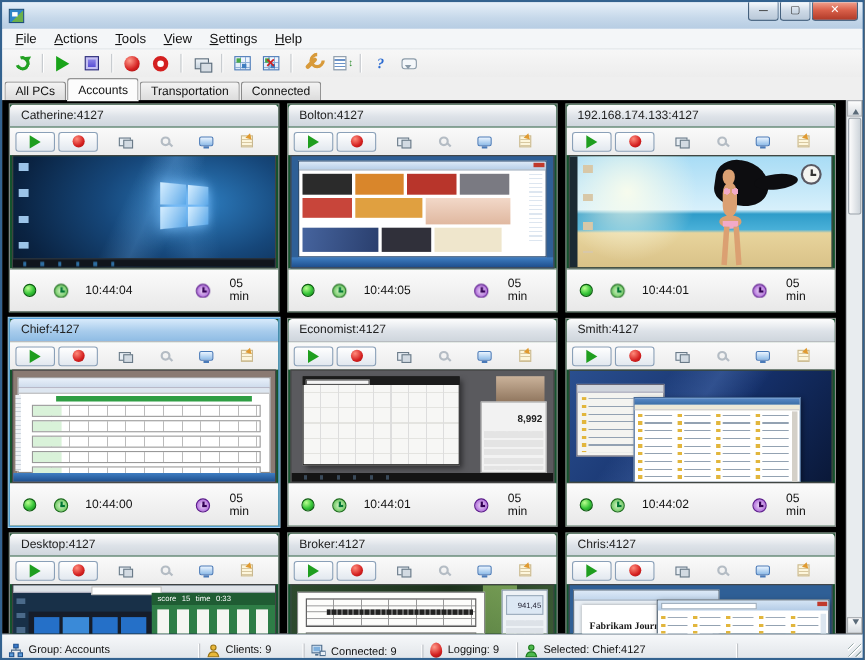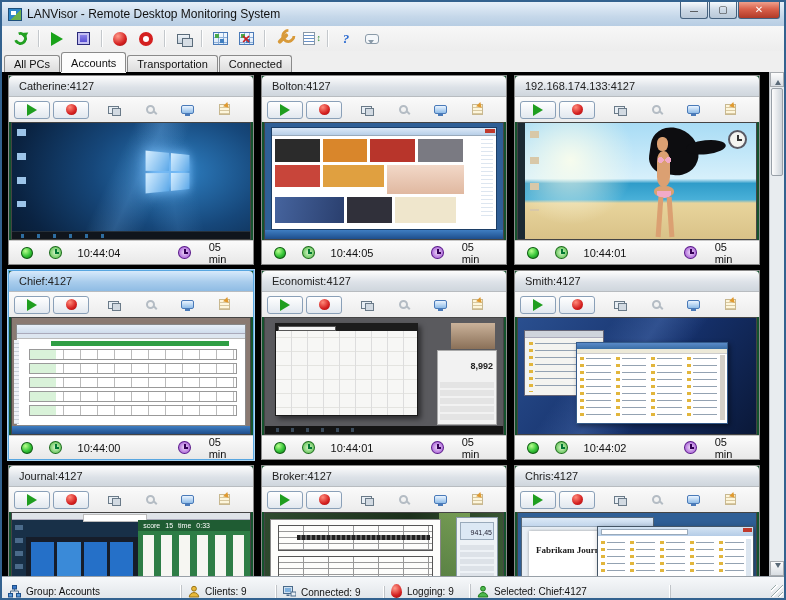--- a/index.html
+++ b/index.html
@@ -62,21 +62,21 @@
 .pi-rec{width:11px;height:11px;border-radius:50%;background:radial-gradient(circle at 35% 30%,#ff8a7a,#d42020 60%,#9f1010)}
 .pi-comp{width:11px;height:8px;border:1px solid #6a7a88;background:#e8eef4;position:relative}
 .pi-comp::after{content:'';position:absolute;right:-3px;bottom:-3px;width:7px;height:6px;border:1px solid #6a7a88;background:#d2dae2}
 .pi-mag{width:9px;height:9px;border:2px solid #b4bcc4;border-radius:50%;position:relative}
 .pi-mag::after{content:'';position:absolute;right:-3px;bottom:-3px;width:2px;height:5px;background:#b4bcc4;transform:rotate(-45deg)}
 .pi-mon{width:13px;height:9px;border:1px solid #4a7ab8;border-radius:2px;background:linear-gradient(#eaf4ff,#8fbce8);position:relative}
 .pi-mon::after{content:'';position:absolute;left:3px;bottom:-3px;width:5px;height:2px;background:#4a7ab8}
 .pi-note{width:11px;height:11px;background:#fdf6dc;border:1px solid #c8b890;position:relative;background-image:repeating-linear-gradient(#0000 0 2px,#d8c8a0 2px 3px)}
 .pi-note::after{content:'';position:absolute;right:-2px;top:-2px;border:3px solid transparent;border-top:5px solid #e09a30;transform:rotate(-45deg)}
 .thumb{position:relative;flex:1 1 auto;margin:0 2px;overflow:hidden;border:1px solid #444;background:#000}
-.ps{height:24px;flex:0 0 auto;background:linear-gradient(#fbfbfb,#e8e8e8);border-top:1px solid #c8c8c8;display:flex;align-items:center;padding:0 12px;gap:16px}
+.ps{height:39px;flex:0 0 auto;background:linear-gradient(#fbfbfb,#e8e8e8);border-top:1px solid #c8c8c8;display:flex;align-items:center;padding:0 12px;gap:16px}
 .dot{width:12px;height:12px;border-radius:50%;background:radial-gradient(circle at 35% 30%,#b9ff8e,#35c438 55%,#157a18);border:1px solid #0d5c10}
 .clk{width:13px;height:13px;border-radius:50%;position:relative;border:1px solid #1c6b1c;background:radial-gradient(#dcf6cc,#46b83c)}
 .clk::before{content:'';position:absolute;left:5px;top:2px;width:2px;height:5px;background:#073}
 .clk::after{content:'';position:absolute;left:5px;top:5px;width:4px;height:2px;background:#073}
 .clk.v{border-color:#5a1a8a;background:radial-gradient(#eedcf8,#9a46d0)}
 .clk.v::before,.clk.v::after{background:#305}
 .ptime{font-size:11px;color:#111}
 .pdur{font-size:11px;color:#111;margin-left:2px}
 .gap1{width:26px}
 
@@ -212,28 +212,35 @@
 .t9 .cols{position:absolute;left:3px;right:9px;top:13px;bottom:3px;display:flex;gap:5px}
 .t9 .sb3{position:absolute;right:2px;top:12px;bottom:3px;width:5px;background:#dce6f0}
 </style>
 </head>
 <body>
 
 <div class="window">
 
   <div class="titlebar">
     <span class="appicon"></span>
-    <span class="title">LANVisor - Remote Desktop Monitoring System</span>
     <span class="caps">
       <span class="cap min"></span>
       <span class="cap max"></span>
       <span class="cap close"></span>
     </span>
   </div>
 
+  <div class="menubar">
+    <span class="mitem">File</span>
+    <span class="mitem">Actions</span>
+    <span class="mitem">Tools</span>
+    <span class="mitem">View</span>
+    <span class="mitem">Settings</span>
+    <span class="mitem">Help</span>
+  </div>
 
   <div class="toolbar">
     <span class="ti">
         <i class="s-ref"></i>
       </span>
     <span class="tsep"></span>
     <span class="ti">
         <i class="s-play"></i>
       </span>
     <span class="ti">
@@ -549,21 +556,21 @@
           <i class="dot"></i>
           <i class="clk g"></i>
           <span class="ptime">10:44:02</span>
           <span class="gap1"></span>
           <i class="clk v"></i>
           <span class="pdur">05 min</span>
         </div>
       </div>
 
       <div class="p">
-        <div class="ph">Journal:4127</div>
+        <div class="ph">Desktop:4127</div>
         <div class="pt">
           <span class="pbtn">
               <i class="pi-play"></i>
             </span>
           <span class="pbtn">
               <i class="pi-rec"></i>
             </span>
           <span class="pic">
               <i class="pi-comp"></i>
             </span>

